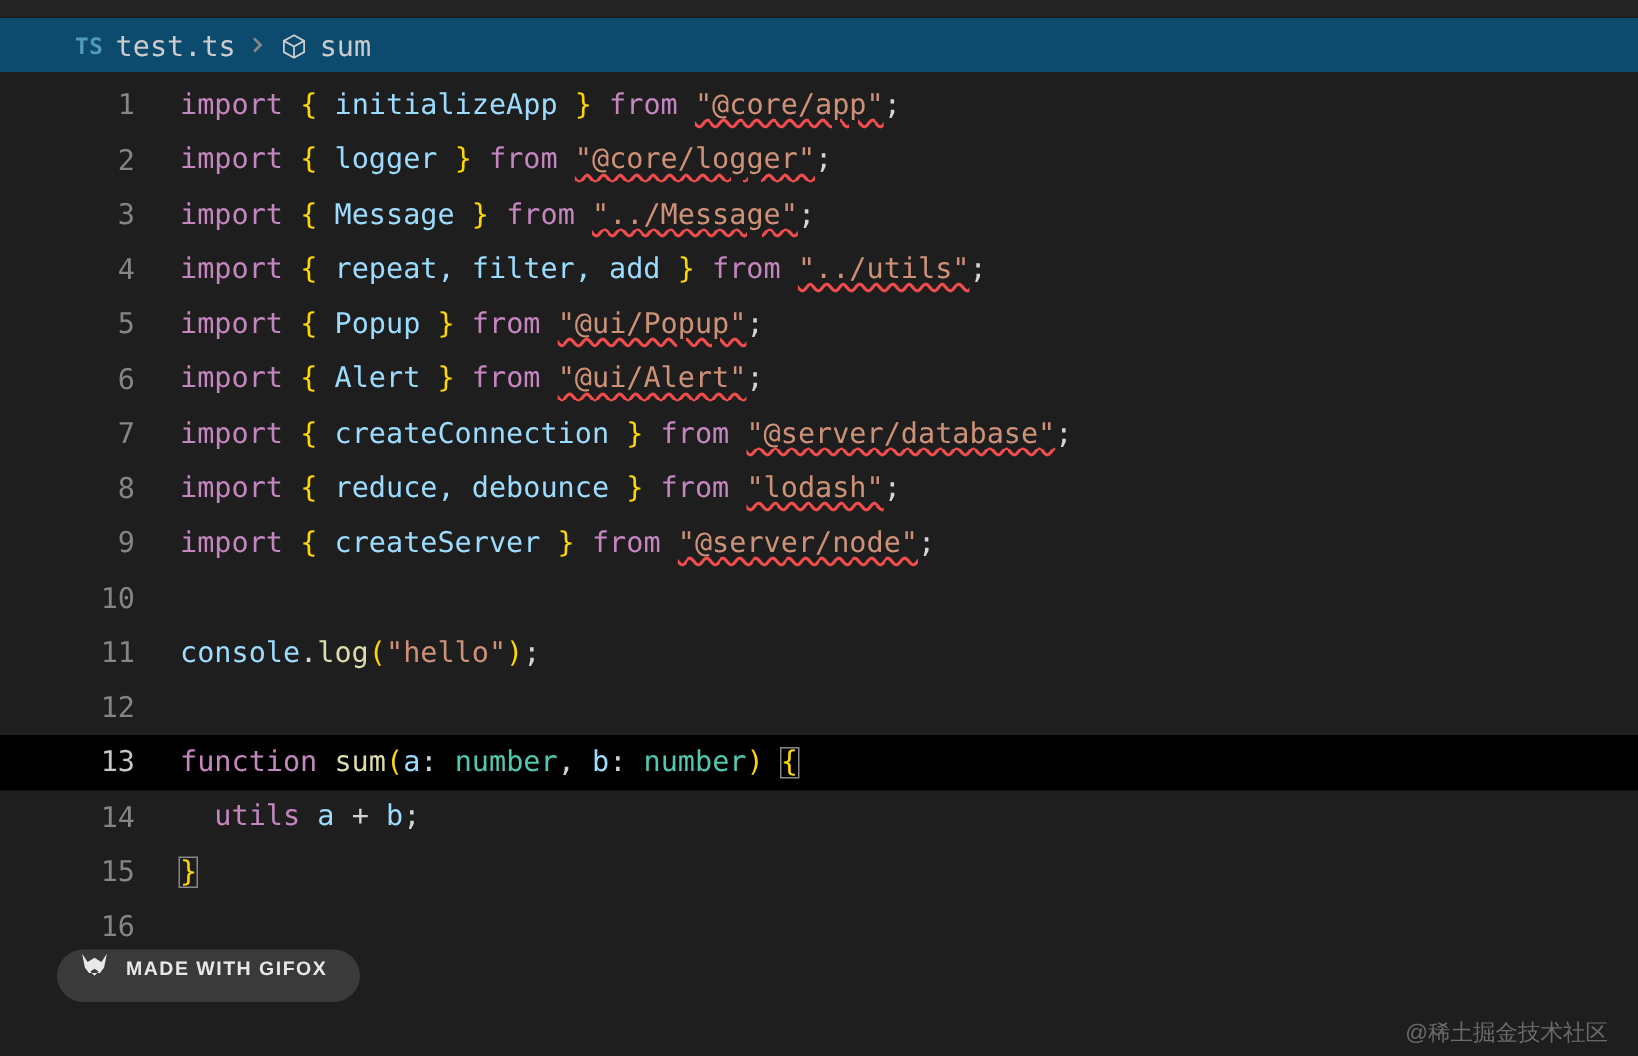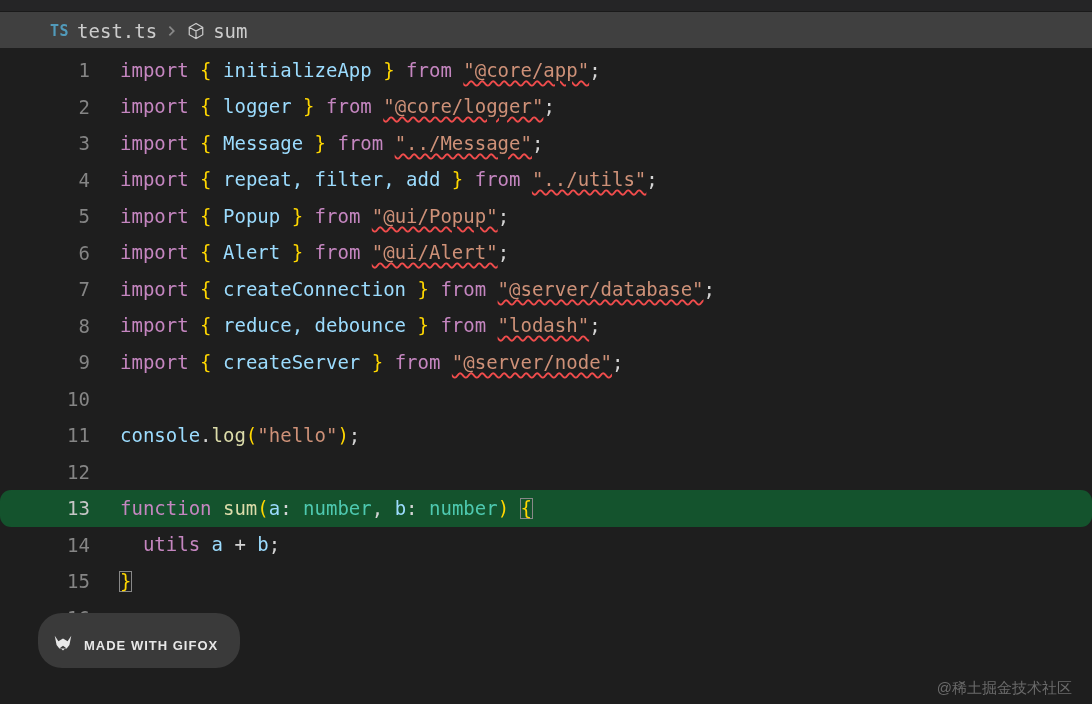--- a/index.html
+++ b/index.html
@@ -17,21 +17,21 @@
   background: #252526;
   border-bottom: 1px solid #1a1a1a;
 }
 .breadcrumb {
   display: flex;
   align-items: center;
   padding: 8px 16px 6px 50px;
   gap: 8px;
   color: #cccccc;
   font-size: 19px;
-  background: #404040;
+  background: #0c4a6e;
 }
 .ts-badge {
   color: #519aba;
   font-weight: bold;
   font-size: 15px;
   letter-spacing: 0.5px;
 }
 .crumb-file { color: #cccccc; }
 .chevron { color: #888; }
 .cube-icon { display: inline-flex; align-items: center; }
@@ -40,22 +40,21 @@
   position: relative;
   padding-top: 4px;
 }
 .line {
   display: flex;
   align-items: center;
   height: 36.5px;
   position: relative;
 }
 .line.highlighted {
-  background: #14532d;
-  border-radius: 11px;
+  background: #000000;
 }
 .gutter {
   width: 120px;
   text-align: right;
   padding-right: 30px;
   color: #858585;
   font-size: 19px;
   user-select: none;
 }
 .line.highlighted .gutter { color: #c6c6c6; }
@@ -86,21 +85,21 @@
   display: inline-block;
   line-height: 1;
   margin: -1px;
 }
 .watermark-badge {
   position: absolute;
   bottom: 36px;
   left: 38px;
   background: #3a3a3a;
   border-radius: 24px;
-  padding: 20px 22px 10px 14px;
+  padding: 0 22px 10px 14px;
   display: flex;
   align-items: center;
   gap: 10px;
   color: #e8e8e8;
   font-family: -apple-system, sans-serif;
   font-size: 13px;
   font-weight: 700;
   letter-spacing: 1px;
 }
 .watermark-text {

